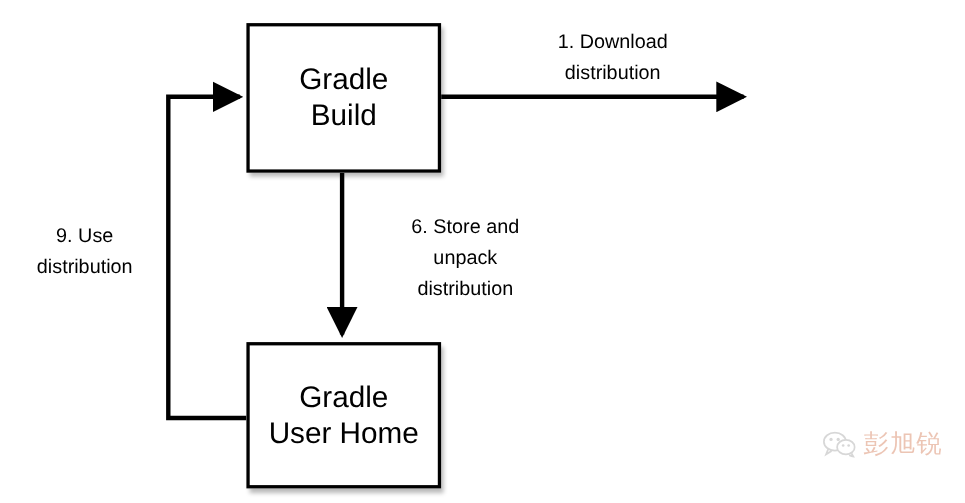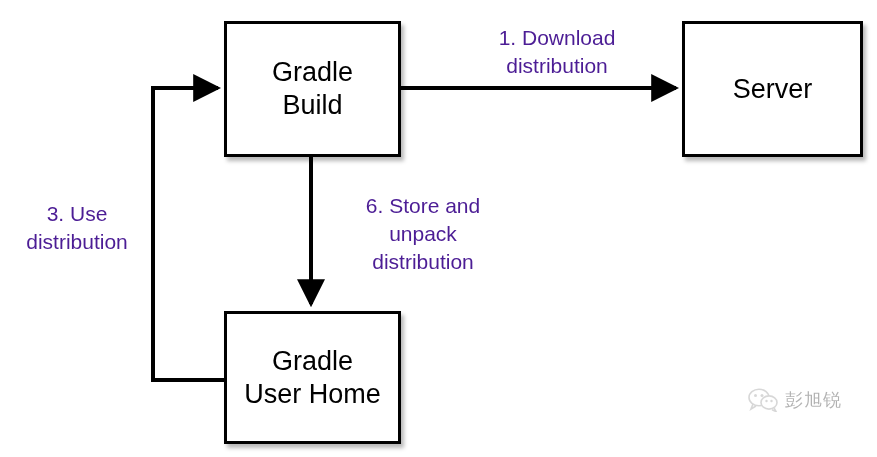--- a/index.html
+++ b/index.html
@@ -37,23 +37,23 @@
     font-family: "Liberation Sans", "DejaVu Sans", sans-serif;
     font-size: 27px;
     line-height: 33px;
     color: #000000;
     white-space: pre-line;
     letter-spacing: 0px;
   }
   .edge-label {
     position: absolute;
     font-family: "Liberation Sans", "DejaVu Sans", sans-serif;
-    font-size: 21px;
+    font-size: 18px;
     line-height: 28px;
-    color: #4c1d95;
+    color: #000000;
     text-align: center;
     white-space: pre-line;
   }
   #node-gradle-build {
     left: 224px;
     top: 21px;
     width: 177px;
     height: 136px;
   }
   #node-server {
@@ -87,22 +87,22 @@
     position: absolute;
     left: 748px;
     top: 388px;
     display: flex;
     align-items: center;
     gap: 7px;
     opacity: 0.30;
   }
   .wm-text {
     font-family: "Liberation Sans", "DejaVu Sans", sans-serif;
-    font-size: 18px;
-    color: #000000;
+    font-size: 23px;
+    color: #c2410c;
     letter-spacing: 1px;
   }
 </style>
 </head>
 <body>
 
 <div id="canvas">
 
   <svg id="diagram-svg" viewBox="0 0 877 457" xmlns="http://www.w3.org/2000/svg">
     <defs>
@@ -116,37 +116,34 @@
     <line x1="311" y1="157" x2="311" y2="304" stroke="#000000" stroke-width="4" marker-end="url(#arrowhead)"></line>
 
     <path d="M 224 380 L 153 380 L 153 88 L 218 88" fill="none" stroke="#000000" stroke-width="4" marker-end="url(#arrowhead)"></path>
   </svg>
 
   <div class="node-box" id="node-gradle-build">
     <span class="node-label">Gradle
 Build</span>
   </div>
 
-  <div class="node-box" id="node-server">
-    <span class="node-label">Server</span>
-  </div>
 
   <div class="node-box" id="node-gradle-user-home">
     <span class="node-label">Gradle
 User Home</span>
   </div>
 
   <div class="edge-label" id="label-download">1. Download
 distribution</div>
 
   <div class="edge-label" id="label-store">6. Store and
 unpack
 distribution</div>
 
-  <div class="edge-label" id="label-use">3. Use
+  <div class="edge-label" id="label-use">9. Use
 distribution</div>
 
   <div id="watermark">
     <svg width="30" height="24" viewBox="0 0 30 24">
       <ellipse cx="11" cy="9.5" rx="10" ry="8.2" fill="none" stroke="#7d7d7d" stroke-width="1.6"></ellipse>
       <path d="M5,16 L3,21 L8,18" fill="none" stroke="#7d7d7d" stroke-width="1.6"></path>
       <circle cx="7.5" cy="7.5" r="1.5" fill="#7d7d7d"></circle>
       <circle cx="14" cy="7.5" r="1.5" fill="#7d7d7d"></circle>
       <ellipse cx="21" cy="14.5" rx="8" ry="6.6" fill="#ffffff" stroke="#7d7d7d" stroke-width="1.6"></ellipse>
       <path d="M26,20 L28,23.5 L24,21.8" fill="none" stroke="#7d7d7d" stroke-width="1.6"></path>

